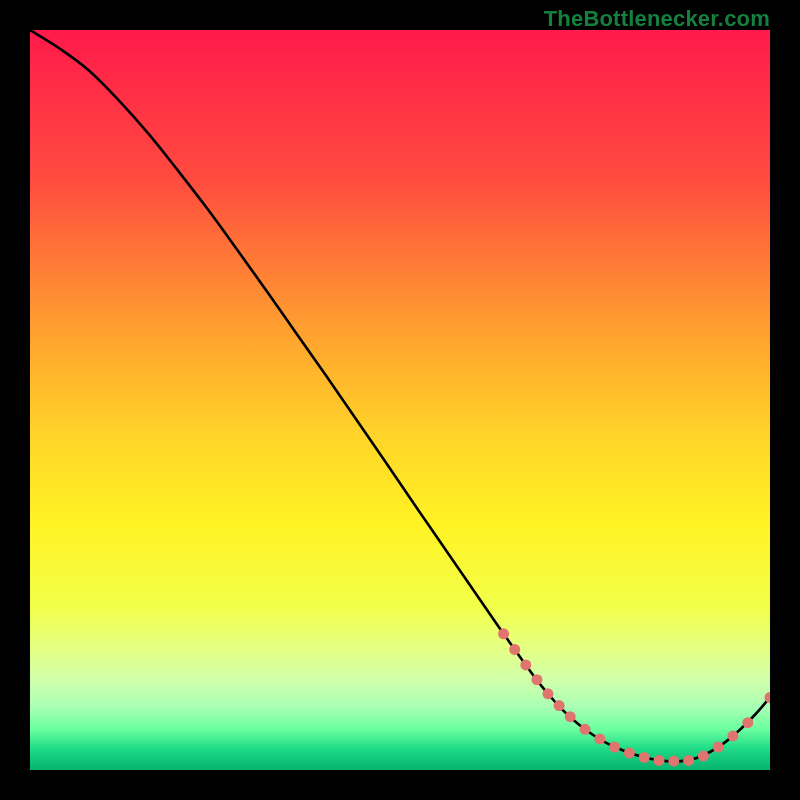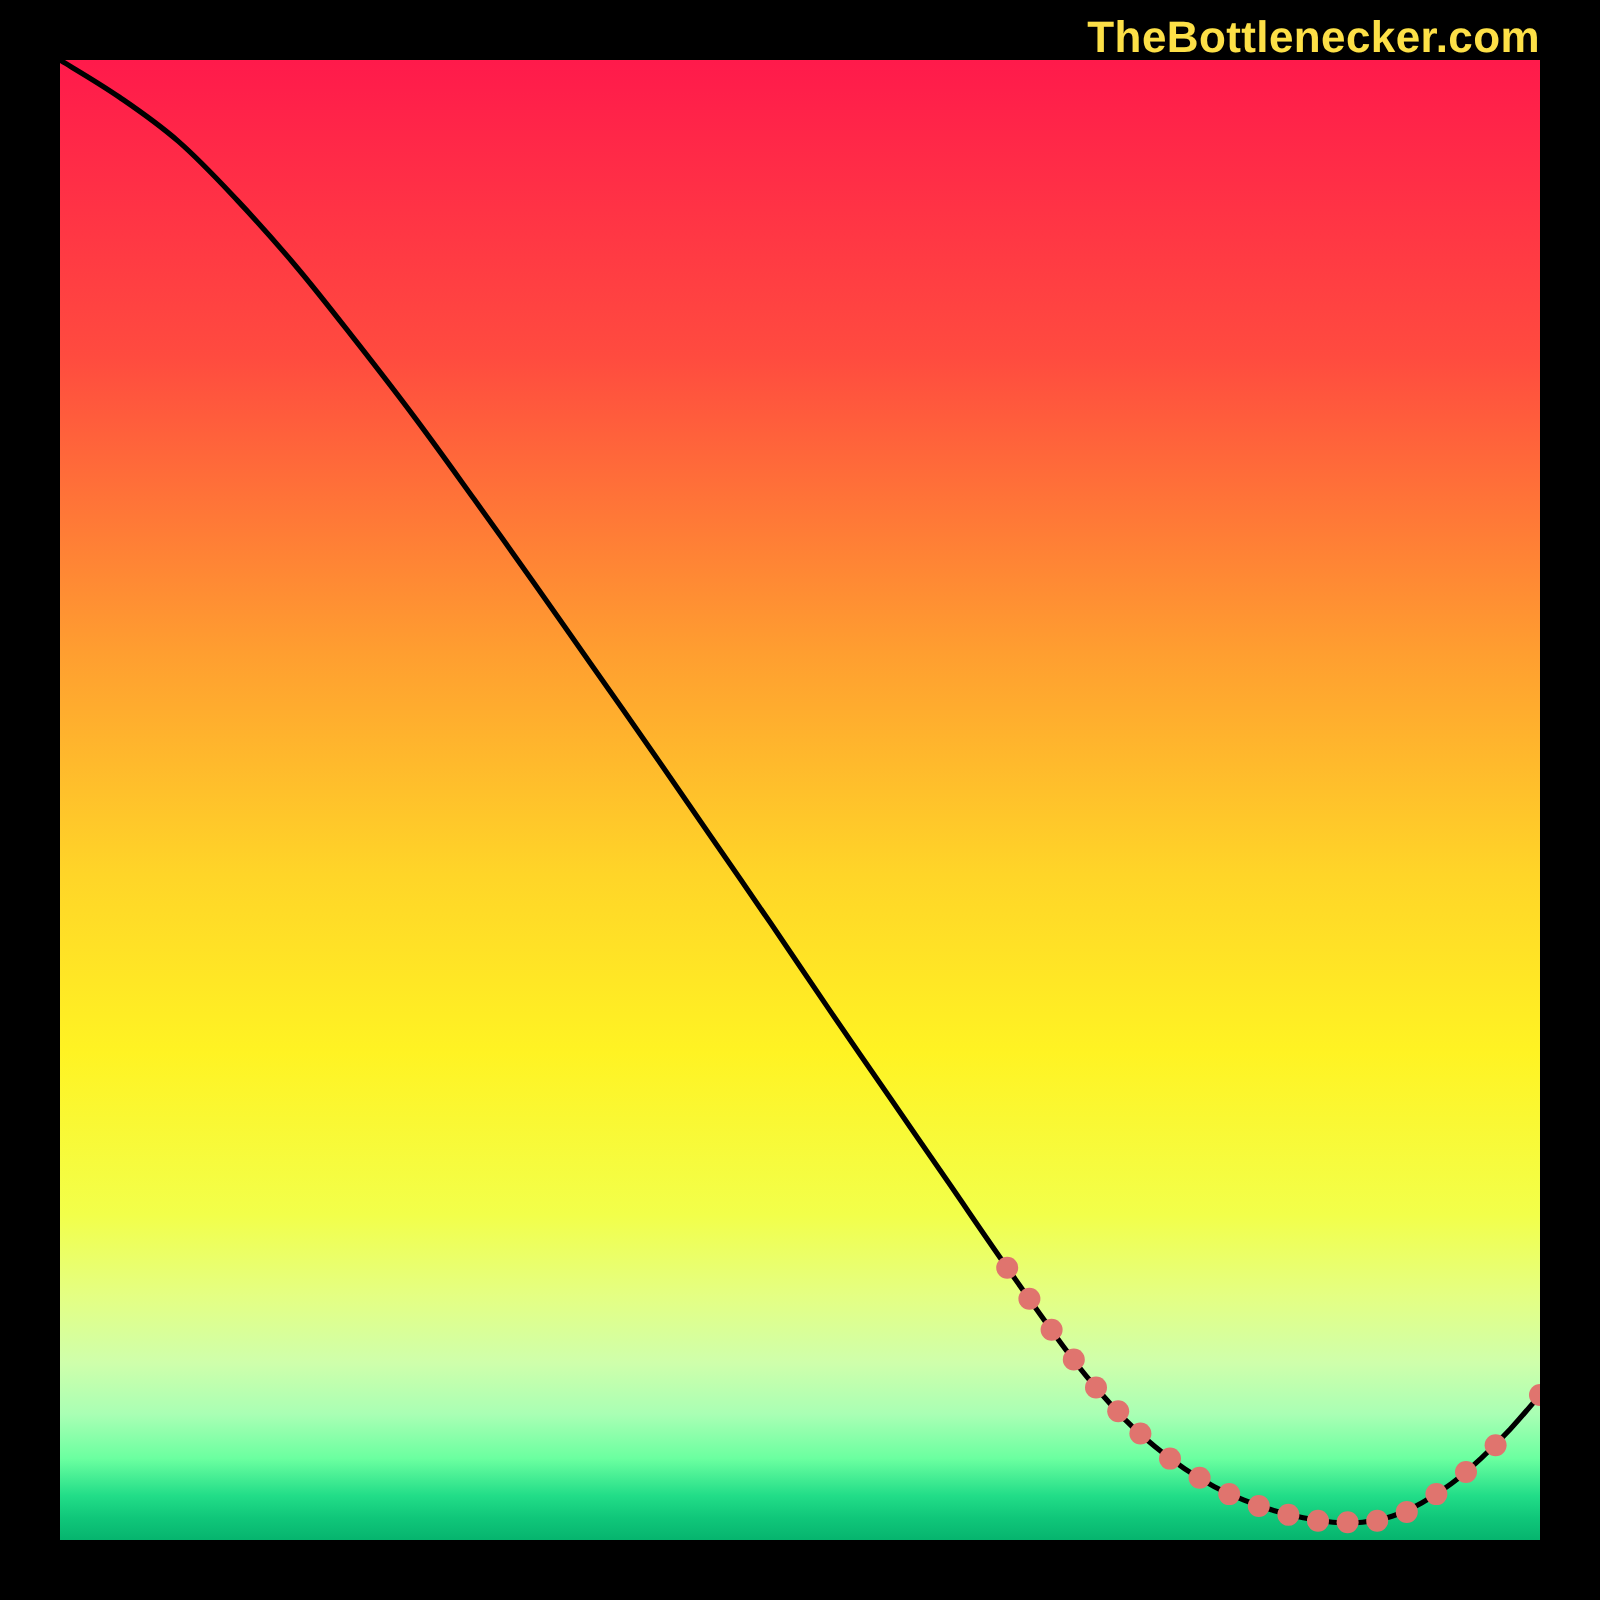--- a/index.html
+++ b/index.html
@@ -29,21 +29,21 @@
     left: 0;
     top: 0;
     width: 740px;
     height: 740px;
     display: block;
   }
   .watermark {
     position: absolute;
     top: 6px;
     right: 30px;
-    color: #fde047;
+    color: #15803d;
     font-size: 22px;
     font-weight: 600;
     letter-spacing: 0.2px;
     user-select: none;
   }
 </style>
 </head>
 <body>
 
 <div class="stage">

